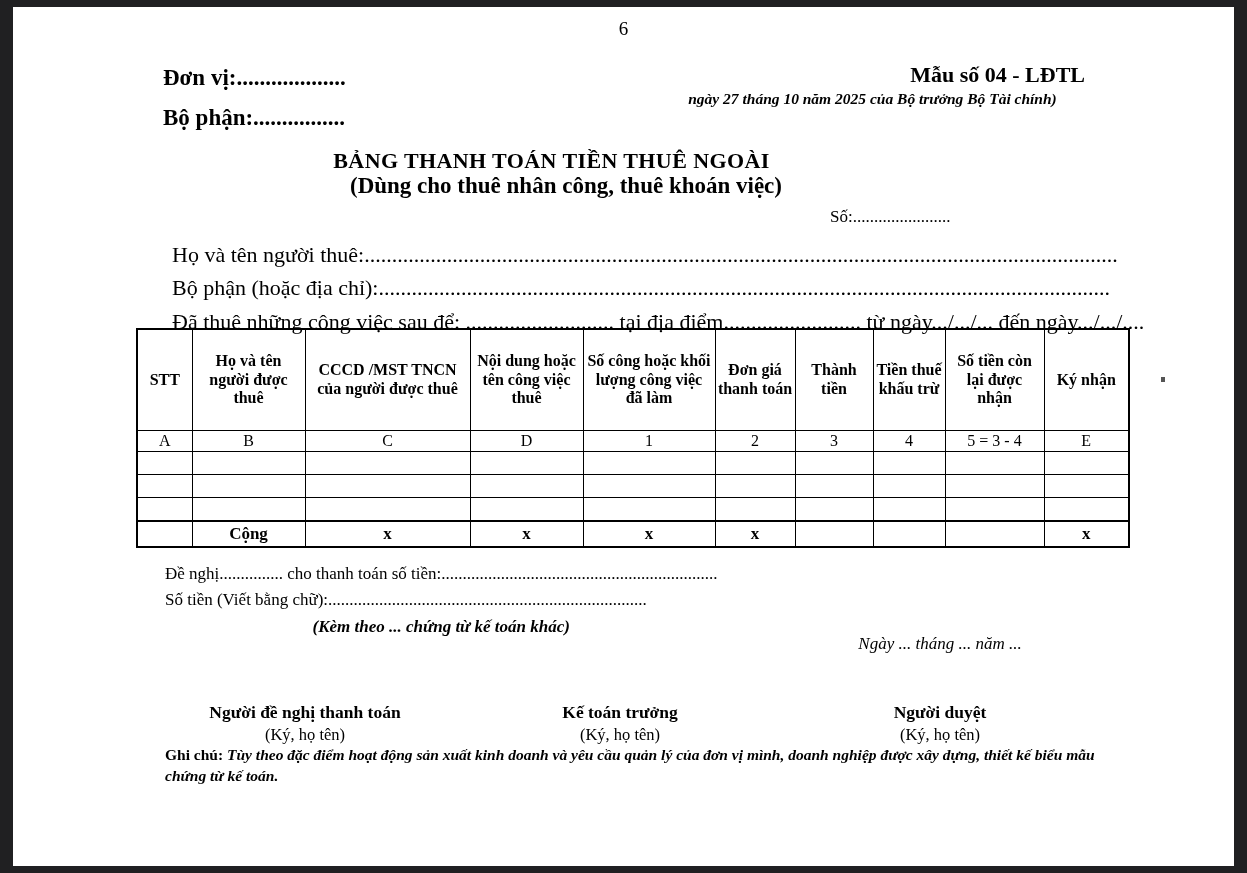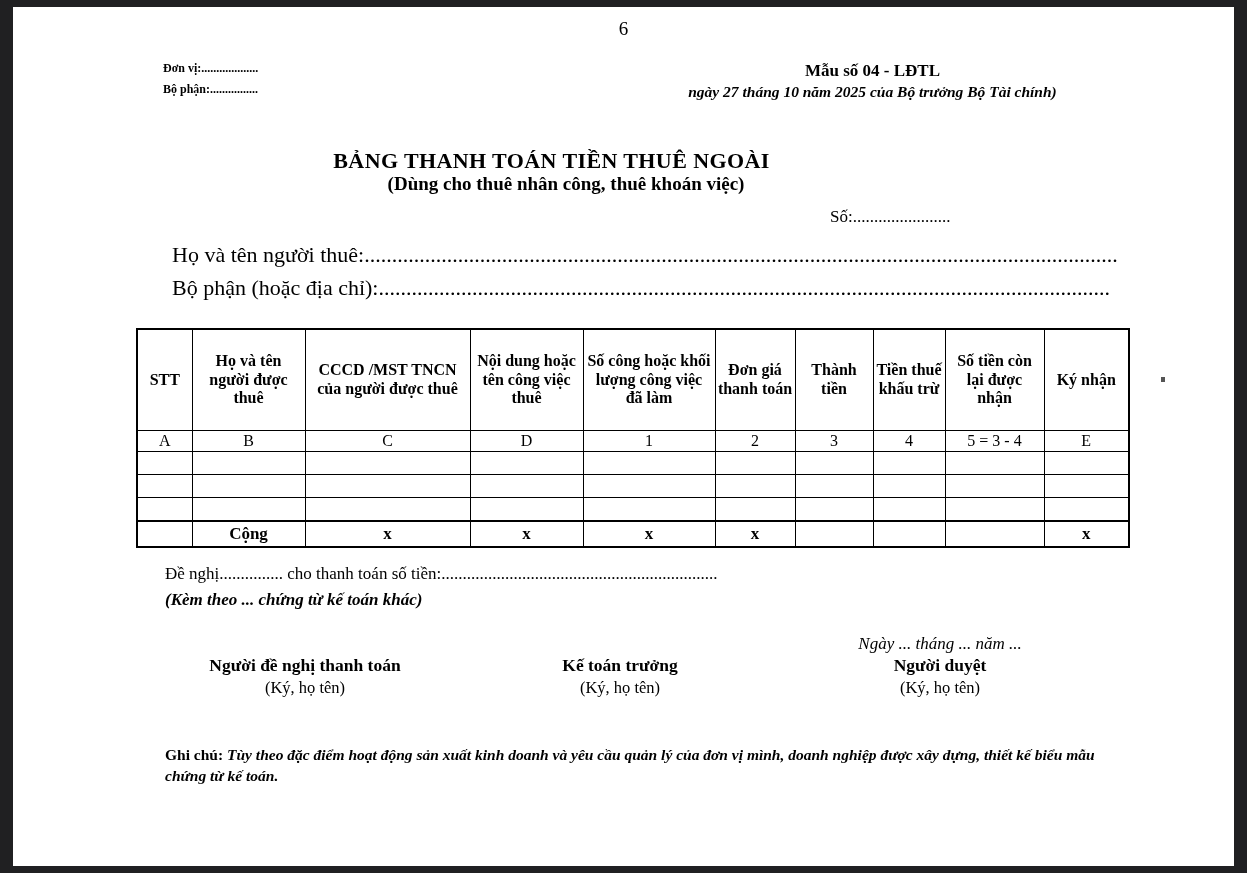--- a/index.html
+++ b/index.html
@@ -43,38 +43,39 @@
     width: 1247px;
     text-align: center;
     font-size: 19px;
   }
 
   
   .unit-block {
     position: absolute;
     left: 163px;
     top: 58px;
-    font-size: 12px;
+    font-size: 23px;
     font-weight: bold;
     line-height: 1.75;
   }
 
   
   .formref {
     position: absolute;
     left: 660px;
     top: 60px;
     width: 425px;
     text-align: center;
     font-size: 16.5px;
     line-height: 1.32;
   }
   .formref .ref-code {
     font-weight: bold;
-    font-size: 17px;
+    font-size: 22px;
+    text-align: right;
   }
   .formref .ref-line {
     font-style: italic;
     font-weight: bold;
     font-size: 15.5px;
   }
 
   
   .title-main {
     position: absolute;
@@ -85,21 +86,21 @@
     font-size: 22px;
     font-weight: bold;
     letter-spacing: 0.4px;
   }
   .title-sub {
     position: absolute;
     left: 0;
     top: 173px;
     width: 1132px;
     text-align: center;
-    font-size: 19px;
+    font-size: 23px;
     font-weight: bold;
   }
 
   
   .so-line {
     position: absolute;
     left: 830px;
     top: 207px;
     font-size: 17px;
   }
@@ -164,36 +165,38 @@
   .request-block {
     position: absolute;
     left: 165px;
     top: 561px;
     font-size: 17px;
     line-height: 1.55;
   }
   .request-block .italic-note {
     font-style: italic;
     font-weight: bold;
+    text-align: center;
   }
 
   
   .date-line {
     position: absolute;
     left: 790px;
     top: 634px;
     width: 300px;
     text-align: center;
     font-style: italic;
     font-size: 17px;
   }
   .sig {
     position: absolute;
     text-align: center;
     font-size: 17px;
+    margin-top: 47px;
   }
   .sig .role {
     font-weight: bold;
     font-size: 17.5px;
   }
   .sig .sub {
     font-size: 16.5px;
     margin-top: 2px;
   }
   .sig-1 { left: 155px; top: 655px; width: 300px; }
@@ -246,20 +249,21 @@
   </div>
 
   <div class="title-main">BẢNG THANH TOÁN TIỀN THUÊ NGOÀI</div>
   <div class="title-sub">(Dùng cho thuê nhân công, thuê khoán việc)</div>
 
   <div class="so-line">Số:.......................</div>
 
   <div class="fields">
     <div>Họ và tên người thuê:.........................................................................................................................................</div>
     <div>Bộ phận (hoặc địa chỉ):.....................................................................................................................................</div>
+    <div>Đã thuê những công việc sau để: ........................... tại địa điểm......................... từ ngày.../.../... đến ngày.../.../....</div>
   </div>
 
   <div class="tbl-wrap">
     <table class="main-tbl">
       <colgroup>
         <col style="width:55px">
         <col style="width:113px">
         <col style="width:165px">
         <col style="width:113px">
         <col style="width:132px">
@@ -345,20 +349,21 @@
           <td class="outer-bottom">x</td>
         </tr>
       </tbody>
     </table>
   </div>
 
   <div class="artifact"></div>
 
   <div class="request-block">
     <div>Đề nghị............... cho thanh toán số tiền:.................................................................</div>
+    <div>Số tiền (Viết bằng chữ):...........................................................................</div>
     <div class="italic-note">(Kèm theo ... chứng từ kế toán khác)</div>
   </div>
 
   <div class="date-line">Ngày ... tháng ... năm ...</div>
 
   <div class="sig sig-1">
     <div class="role">Người đề nghị thanh toán</div>
     <div class="sub">(Ký, họ tên)</div>
   </div>
   <div class="sig sig-2">

